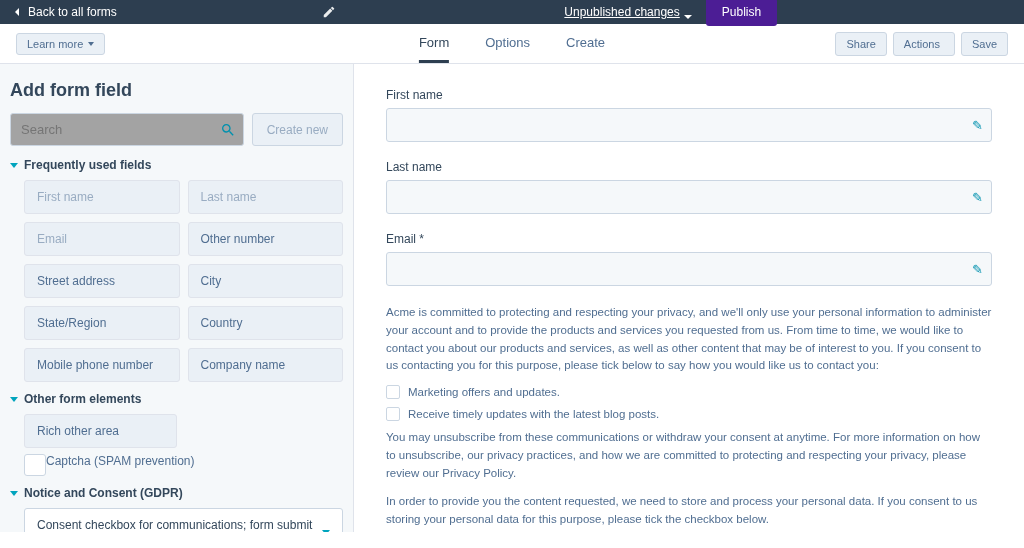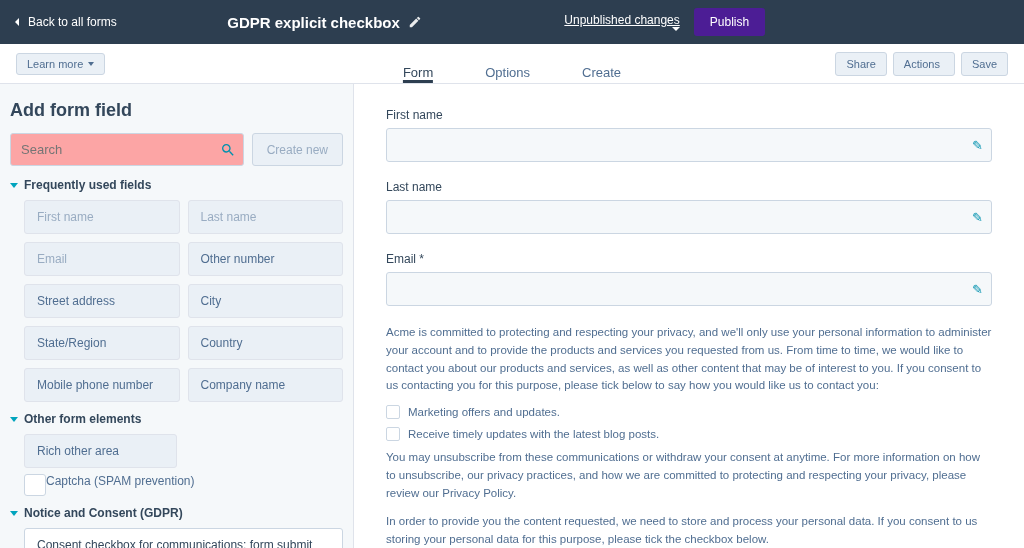--- a/index.html
+++ b/index.html
@@ -1,42 +1,42 @@
 <!DOCTYPE html>
 <html><head>
 <meta charset="utf-8">
 <style>
 * { box-sizing: border-box; margin: 0; padding: 0; font-family: -apple-system, BlinkMacSystemFont, "Segoe UI", Helvetica, Arial, sans-serif; }
 body { background: #fff; color: #33475b; font-size: 13px; }
-.topbar { background: #2d3e50; color: #fff; height: 44px; display: flex; align-items: center; padding: 0 12px; }
+.topbar { background: #2d3e50; color: #fff; height: 24px; display: flex; align-items: center; padding: 0 12px; }
 .topbar .back { display: flex; align-items: center; font-size: 12px; cursor: pointer; }
 .topbar .back svg { width: 10px; height: 10px; margin-right: 6px; fill: #fff; }
 .topbar .title-wrap { flex: 1; display: flex; justify-content: center; align-items: center; font-weight: 600; font-size: 15px; }
 .topbar .title-wrap svg { width: 14px; height: 14px; margin-left: 8px; fill: #fff; opacity: .9; }
 .topbar .right { display: flex; align-items: center; gap: 14px; }
-.topbar .unpublished { font-size: 12px; text-decoration: underline; cursor: pointer; display: flex; align-items: flex-end; flex-direction: column; }
+.topbar .unpublished { font-size: 12px; text-decoration: underline; cursor: pointer; display: flex; align-items: flex-end; }
 .topbar .caret { width: 0; height: 0; border-left: 4px solid transparent; border-right: 4px solid transparent; border-top: 4px solid #fff; margin-left: 4px; }
 .btn-publish { background: #4c1d95; color: #fff; border: none; padding: 7px 16px; font-size: 12px; font-weight: 500; border-radius: 3px; cursor: pointer; }
 
 .subbar { height: 40px; display: flex; align-items: center; border-bottom: 1px solid #dfe3eb; padding: 0 16px; position: relative; }
 .learn-more { border: 1px solid #cbd6e2; background: #eaf0f6; color: #506e91; font-size: 11px; padding: 4px 10px; border-radius: 3px; display: flex; align-items: center; cursor: pointer; }
 .learn-more .caret-d { width: 0; height: 0; border-left: 3px solid transparent; border-right: 3px solid transparent; border-top: 4px solid #506e91; margin-left: 5px; }
-.tabs { position: absolute; left: 50%; transform: translateX(-50%); display: flex; gap: 52px; height: 100%; align-items: flex-end; }
+.tabs { position: absolute; left: 50%; transform: translateX(-50%); display: flex; gap: 36px; height: 100%; }
 .tab { display: flex; align-items: center; font-size: 13px; color: #506e91; cursor: pointer; border-bottom: 3px solid transparent; }
 .tab.active { color: #33475b; font-weight: 500; border-bottom: 3px solid #2d3e50; }
 .subbar .actions { margin-left: auto; display: flex; gap: 6px; }
 .subbar .actions button { border: 1px solid #cbd6e2; background: #eaf0f6; color: #506e91; font-size: 11px; padding: 5px 10px; border-radius: 3px; cursor: pointer; display: flex; align-items: center; }
 .subbar .actions .caret-d { border-top-color: #506e91; margin-left: 4px; }
 
 .main { display: flex; height: calc(548px - 80px); }
 .left { width: 354px; background: #f5f8fa; border-right: 1px solid #dfe3eb; padding: 16px 10px; overflow-y: auto; }
 .left h2 { font-size: 18px; font-weight: 600; color: #33475b; margin-bottom: 12px; }
 .search-row { display: flex; gap: 8px; margin-bottom: 12px; }
 .search-box { flex: 1; position: relative; }
-.search-box input { width: 100%; padding: 8px 32px 8px 10px; border: 1px solid #cbd6e2; border-radius: 3px; font-size: 13px; background: #fca5a5; }
+.search-box input { width: 100%; padding: 8px 32px 8px 10px; border: 1px solid #cbd6e2; border-radius: 3px; font-size: 13px; background: #a3a3a3; }
 .search-box svg { position: absolute; right: 8px; top: 50%; transform: translateY(-50%); width: 16px; height: 16px; fill: #0091ae; }
 .create-new { background: #eaf0f6; border: 1px solid #cbd6e2; color: #99acc2; padding: 8px 14px; border-radius: 3px; font-size: 12px; cursor: pointer; }
 
 .section-header { display: flex; align-items: center; font-size: 12px; color: #33475b; margin: 10px 0 8px; cursor: pointer; font-weight: bold; }
 .section-header .chev { width: 0; height: 0; border-left: 4px solid transparent; border-right: 4px solid transparent; border-top: 5px solid #00a4bd; margin-right: 6px; }
 
 .field-grid { display: grid; grid-template-columns: 1fr 1fr; gap: 8px; padding-left: 14px; }
 .field-chip { background: #eaf0f6; border: 1px solid #dfe3eb; padding: 9px 12px; font-size: 12px; color: #506e91; border-radius: 3px; cursor: grab; }
 .field-chip.dim { color: #99acc2; }
 .single-chip { padding-left: 14px; }
@@ -64,21 +64,20 @@
 <body>
 
 <div class="topbar">
   <div class="back">
     <svg viewBox="0 0 10 10">
         <path d="M7 1L3 5l4 4"></path>
       </svg>
     <span>Back to all forms</span>
   </div>
   <div class="title-wrap">
-    <span>GDPR explicit checkbox</span>
     <svg viewBox="0 0 24 24">
         <path d="M3 17.25V21h3.75L17.81 9.94l-3.75-3.75L3 17.25zM20.71 7.04a1 1 0 000-1.41l-2.34-2.34a1 1 0 00-1.41 0l-1.83 1.83 3.75 3.75 1.83-1.83z"></path>
       </svg>
   </div>
   <div class="right">
     <div class="unpublished">
       <span>Unpublished changes</span>
       <span class="caret"></span>
     </div>
     <button class="btn-publish">Publish</button>

